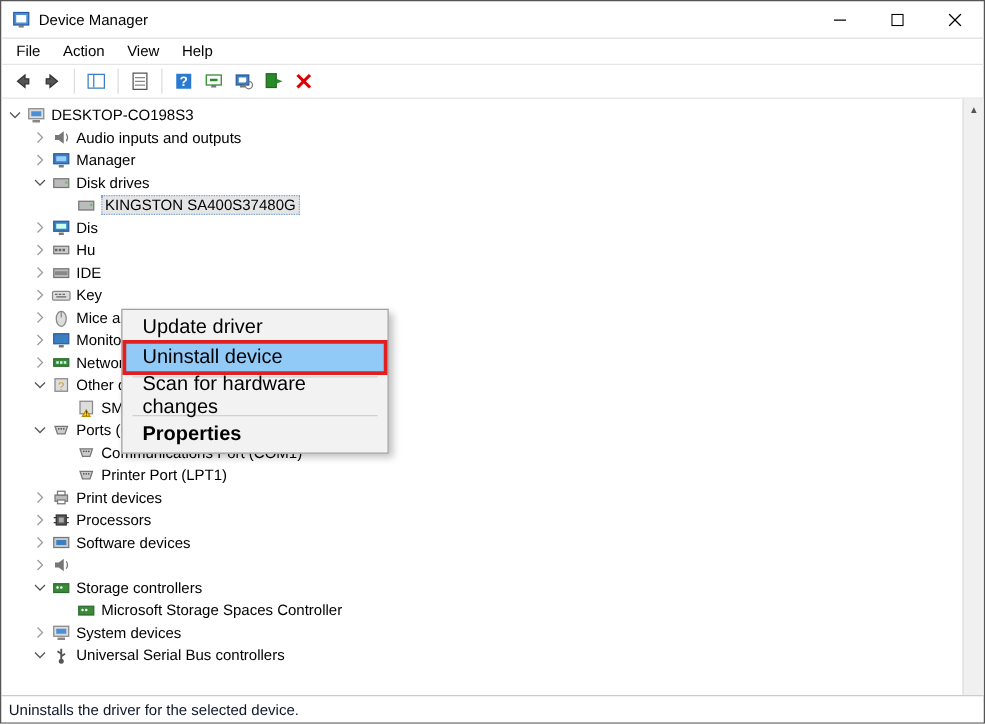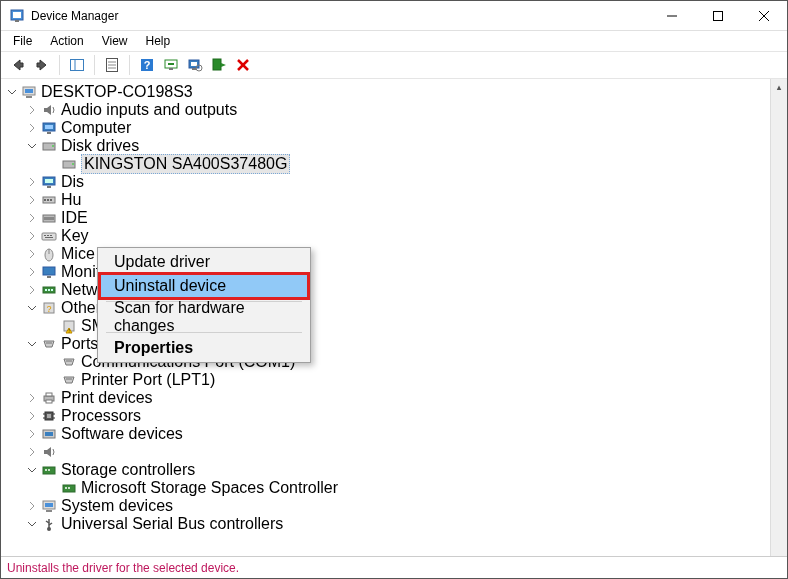--- a/index.html
+++ b/index.html
@@ -109,35 +109,35 @@
     color: #555;
     margin-right: 2px;
     flex-shrink: 0;
   }
   .expander.empty { visibility: hidden; }
   .node-icon {
     width: 16px; height: 16px;
     margin-right: 4px;
     flex-shrink: 0;
   }
-  .node-label { font-size: 16px; text-align: center; }
+  .node-label { font-size: 12px; text-align: center; }
   .selected-item {
     background: #e5e5e5;
     border: 1px dotted #7aa7d6;
     padding: 0 2px;
   }
   
   .statusbar {
     height: 22px;
     border-top: 1px solid #ccc;
     display: flex;
     align-items: center;
     padding: 0 6px;
     font-size: 12px;
-    color: #be185d;
+    color: #0f172a;
   }
   
   .context-menu {
     position: absolute;
     left: 96px;
     top: 168px;
     width: 214px;
     background: #f2f2f2;
     border: 1px solid #a0a0a0;
     box-shadow: 3px 3px 6px rgba(0,0,0,0.25);
@@ -302,21 +302,21 @@
         <span class="expander">
             <svg width="10" height="10" viewBox="0 0 10 10">
               <path d="M3 1 L7 5 L3 9" fill="none" stroke="#999"></path>
             </svg>
           </span>
         <svg class="node-icon ic" viewBox="0 0 16 16">
             <rect x="2" y="3" width="12" height="8" fill="#3a7fbf" stroke="#2c5aa0"></rect>
             <rect x="4" y="5" width="8" height="4" fill="#9cf"></rect>
             <rect x="6" y="12" width="4" height="2" fill="#777"></rect>
           </svg>
-        <span class="node-label">Computer</span>
+        <span class="node-label">Manager</span>
       </div>
 
       <div class="node" style="padding-left:20px">
         <span class="expander">
             <svg width="10" height="10" viewBox="0 0 10 10">
               <path d="M1 3 L5 7 L9 3" fill="none" stroke="#555"></path>
             </svg>
           </span>
         <svg class="node-icon ic" viewBox="0 0 16 16">
             <rect x="2" y="5" width="12" height="7" fill="#bbb" stroke="#777"></rect>

